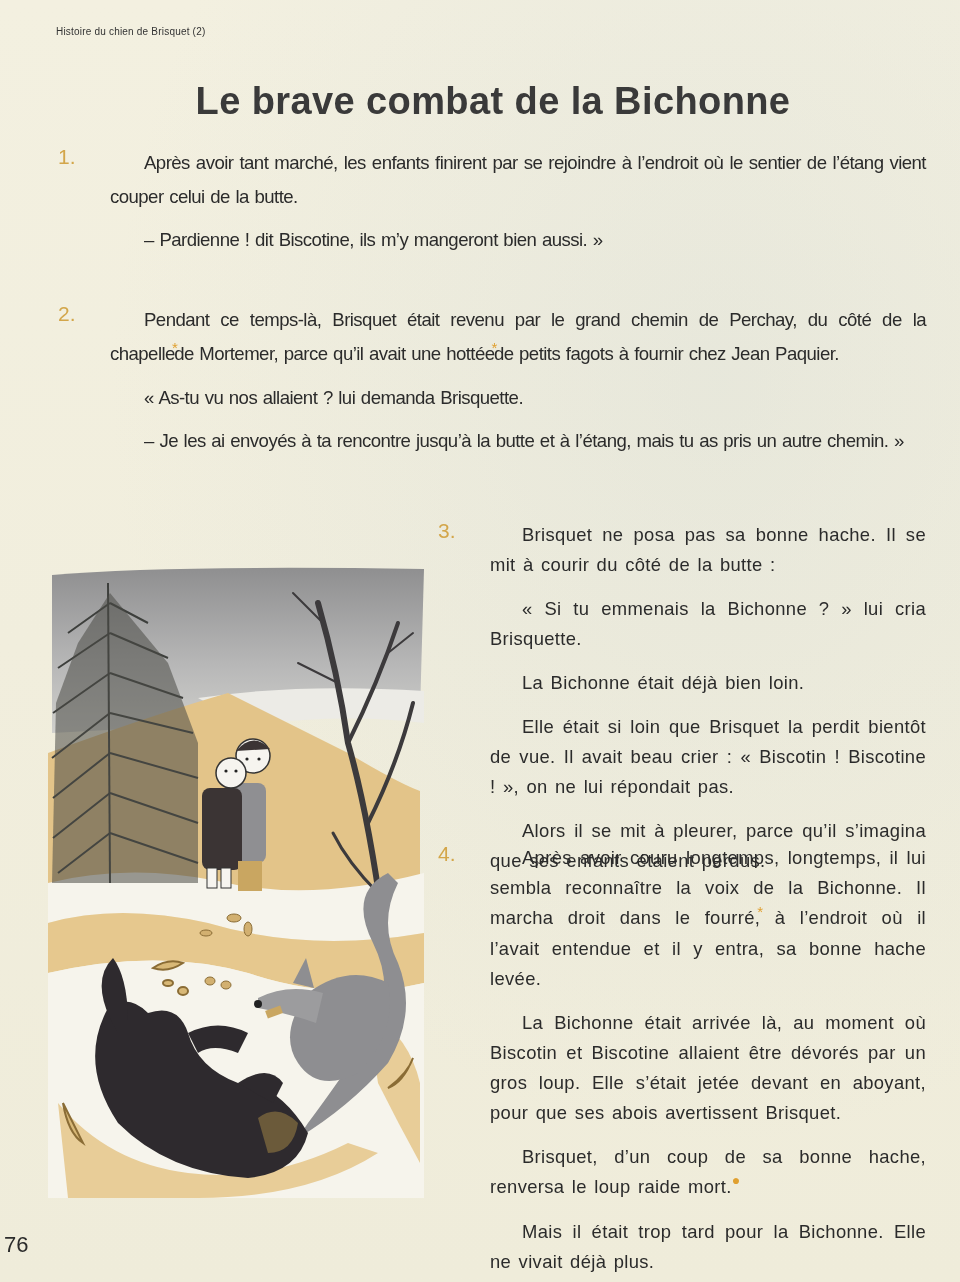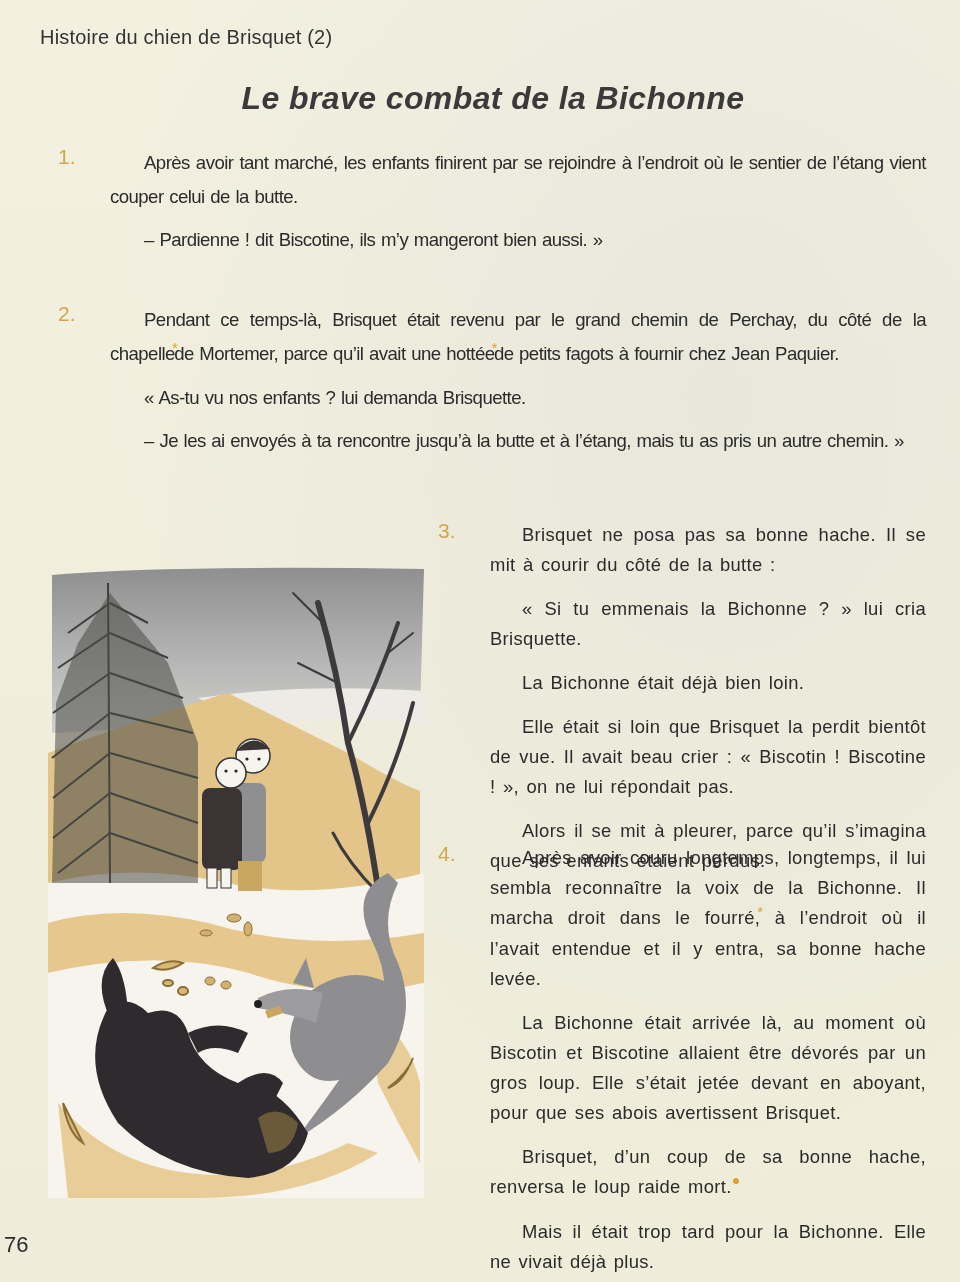--- a/index.html
+++ b/index.html
@@ -10,29 +10,28 @@
     color: #2a2a2a;
     position: relative;
   }
   .page {
     position: absolute; inset: 0;
     background:
       radial-gradient(ellipse at 75% 30%, rgba(200,210,210,0.25), transparent 60%),
       linear-gradient(180deg, #f3f0e0 0%, #efecda 100%);
   }
   .running-head {
-    position: absolute; left: 40px; top: 26px;
-    font-size: 20px; color: #333; letter-spacing: 0.2px;
+    position: absolute; left: 56px; top: 26px;
+    font-size: 10px; color: #333; letter-spacing: 0.2px;
   }
   .title {
     position: absolute; left: 0; right: 0; top: 80px;
     text-align: center; font-weight: bold;
-    font-size: 32px; color: #3a3a3a; letter-spacing: 0.4px;
+    font-size: 38px; color: #3a3a3a; letter-spacing: 0.4px;
     padding-left: 26px;
-    font-style: italic;
   }
   .section { position: absolute; }
   .num {
     position: absolute; color: #d3a64a; font-size: 21px;
   }
   .narrow { font-family: "Liberation Sans Narrow", "Liberation Sans", sans-serif; }
   .p {
     margin: 0; font-size: 18.6px; line-height: 34px;
     text-align: justify; color: #2b2b2b;
   }
@@ -65,21 +64,21 @@
     <span class="num" style="left:-52px; top:-1px;">1.</span>
     <p class="p indent">Après avoir tant marché, les enfants finirent par se rejoindre à l’endroit où le sentier de l’étang vient couper celui de la butte.</p>
     <p class="p indent">– Pardienne ! dit Biscotine, ils m’y mangeront bien aussi. »</p>
   </div>
 
   <div class="section full narrow" style="left:110px; top:303px; width:816px;">
     <span class="num" style="left:-52px; top:-1px;">2.</span>
     <p class="p indent">
       <span>Pendant ce temps-là, Brisquet était revenu par le grand chemin de Perchay, du côté de la chapelle</span><span class="star">*</span><span>de Mortemer, parce qu’il avait une hottée</span><span class="star">*</span><span>de petits fagots à fournir chez Jean Paquier.</span>
     </p>
-    <p class="p indent">« As-tu vu nos enfants ? lui demanda Brisquette.</p>
+    <p class="p indent">« As-tu vu nos allaient ? lui demanda Brisquette.</p>
     <p class="p indent">– Je les ai envoyés à ta rencontre jusqu’à la butte et à l’étang, mais tu as pris un autre chemin. »</p>
   </div>
 
   <div class="illustration">
     <svg width="376" height="635" viewBox="0 0 376 635">
       <defs>
         <linearGradient id="sky" x1="0" y1="0" x2="0" y2="1">
           <stop offset="0" stop-color="#8f8f90"></stop>
           <stop offset="0.6" stop-color="#b8b8b8"></stop>
           <stop offset="1" stop-color="#d0d0cc"></stop>

